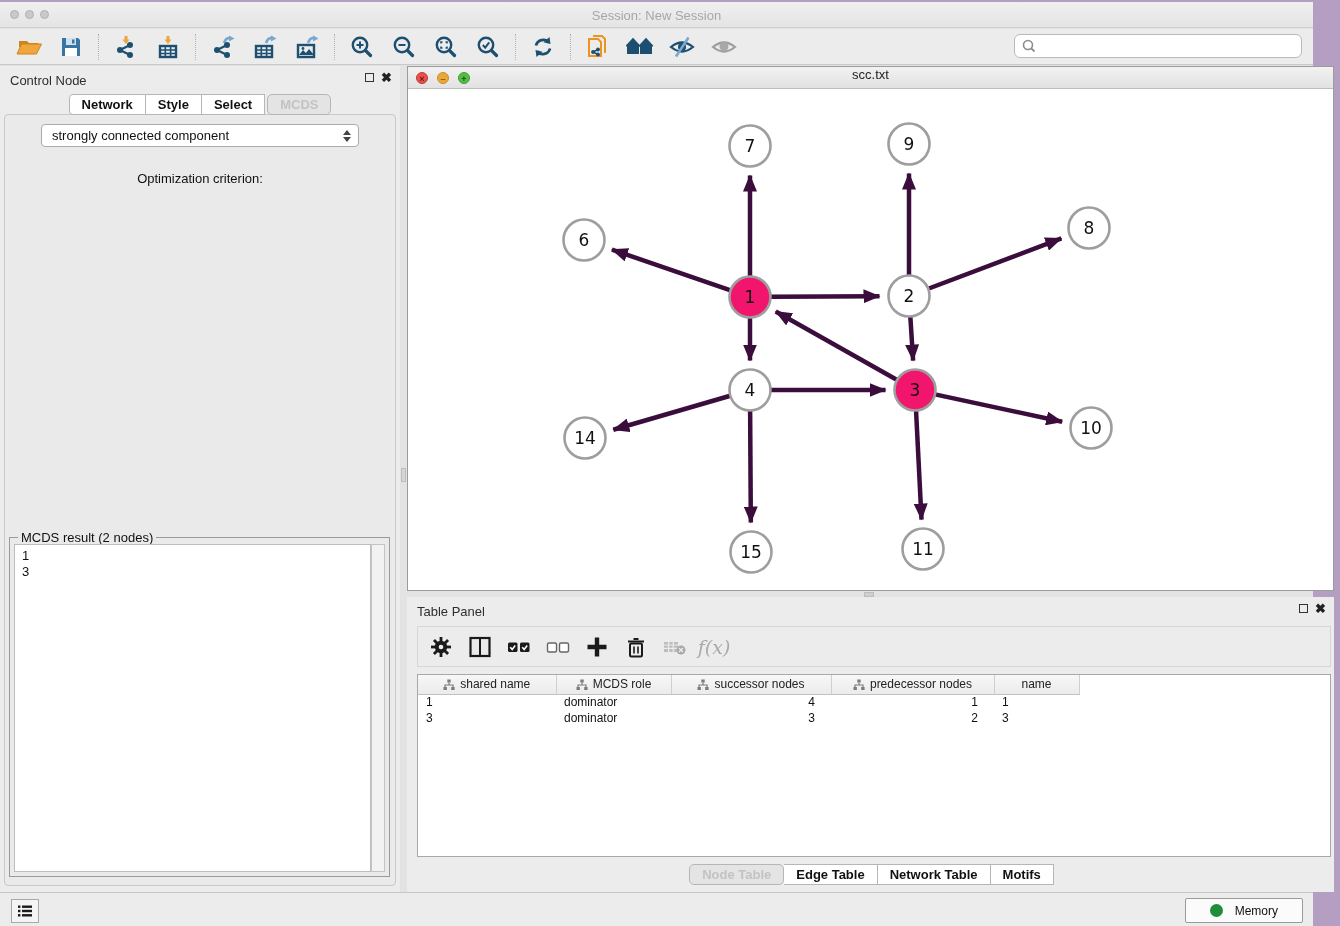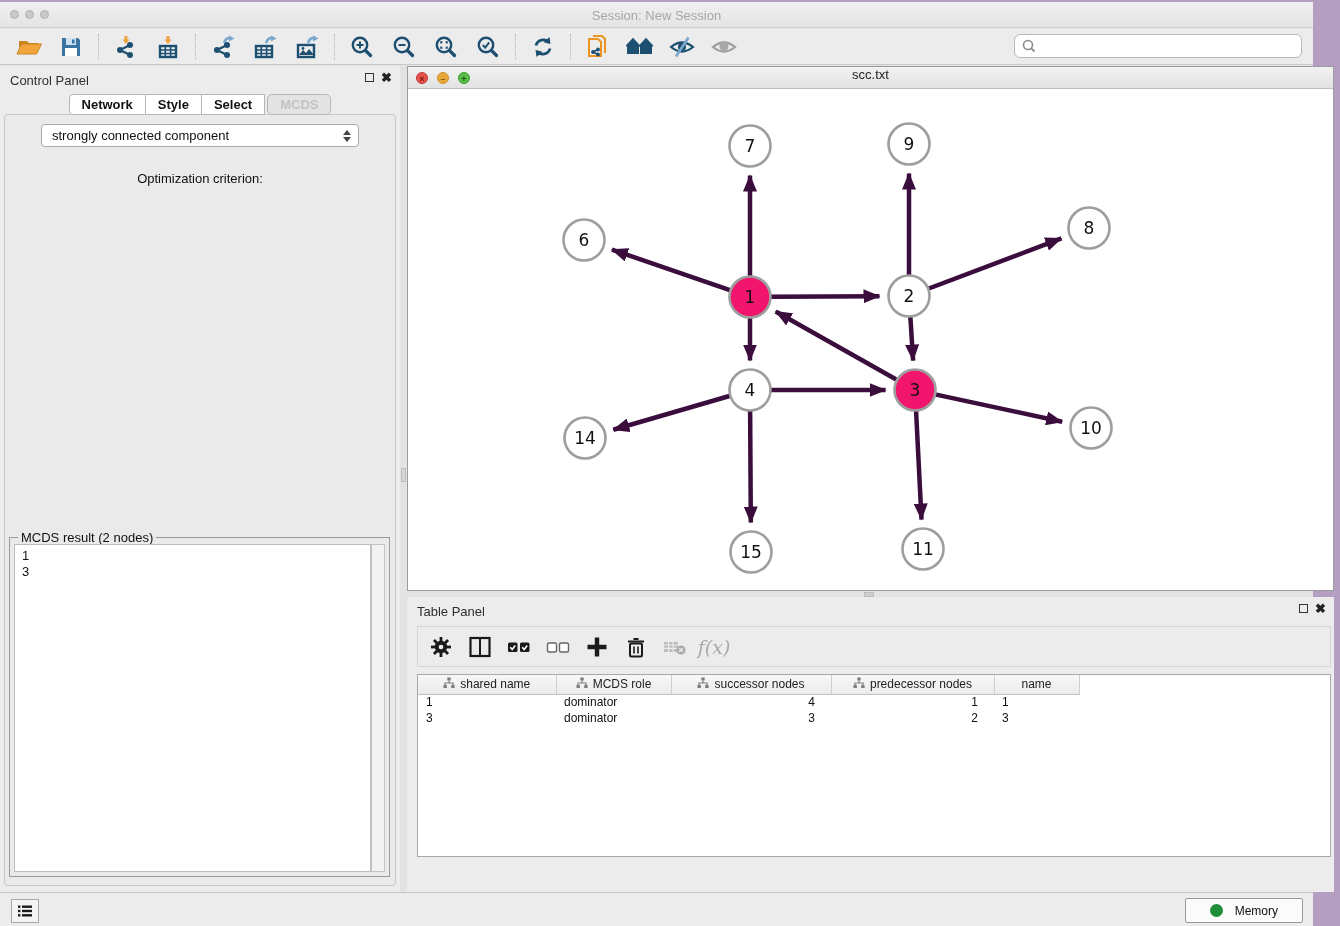--- a/index.html
+++ b/index.html
@@ -58,21 +58,21 @@
   #hsplit-grip { position:absolute; left:864px; top:590px; width:10px; height:5px; background:#cfcfcf; border:1px solid #bdbdbd; }
 
   
   #table-panel { position:absolute; left:407px; top:595px; width:927px; height:295px; background:#ececec; }
   #tp-toolbar { position:absolute; left:10px; right:3px; top:29px; height:41px; border:1px solid #d6d6d6; background:#ececec; display:flex; align-items:center; padding-left:8px; gap:9px; }
   .tpi { width:30px; height:30px; display:flex; align-items:center; justify-content:center;text-align:right; }
   #fx-label { font-family:"DejaVu Serif",serif; font-style:italic; font-size:19px; color:#a9a9a9; }
   #tp-table-wrap { position:absolute; left:10px; right:3px; top:77px; bottom:35px; background:#fff; border:1px solid #a8a8a8; overflow:hidden; }
   table { border-collapse:collapse; font-size:12px; }
   th { height:19px; background:linear-gradient(#f7f7f7,#ebebeb); border-right:1px solid #cfcfcf; border-bottom:1px solid #c2c2c2; font-weight:normal; color:#222; padding:0 4px; white-space:nowrap; }
-  th .hdr-inner { display:flex; align-items:flex-start; justify-content:center; gap:5px; }
+  th .hdr-inner { display:flex; align-items:flex-end; justify-content:center; gap:5px; }
   td { height:16px; padding:0 8px; color:#111; white-space:nowrap; }
   td.num { text-align:right; padding-right:16px; }
   #tp-tabs-row { position:absolute; left:0; right:0; bottom:3px; height:30px; display:flex; justify-content:center; align-items:center; }
 
   
   #statusbar { position:absolute; left:0; top:890px; width:100%; height:34px; background:#ececec; border-top:1px solid #c6c6c6; }
   #list-btn { position:absolute; left:11px; top:6px; width:28px; height:24px; background:#f4f4f4; border:1px solid #a9a9a9; display:flex; align-items:center; justify-content:center; }
   #memory-btn { position:absolute; right:10px; top:5px; height:25px; background:#fbfbfb; border:1px solid #9a9a9a; border-radius:2px; display:flex; align-items:center; gap:12px; padding:0 24px; font-size:12px; color:#111; }
   #memory-dot { width:13px; height:13px; border-radius:50%; background:#1e8e3a; }
 </style>
@@ -223,21 +223,21 @@
       <svg width="18" height="18">
         <circle cx="8" cy="8" r="4.5" fill="none" stroke="#8b8b8b" stroke-width="1.6"></circle>
         <path d="M11.3,11.3 L14.5,14.5" stroke="#8b8b8b" stroke-width="1.8"></path>
       </svg>
       <input placeholder="" style="">
     </div>
   </div>
 
   <div id="control-panel">
     <div class="panel-title-row">
-      <span class="panel-title">Control Panel</span>
+      <span class="panel-title">Control Node</span>
       <span class="win-btns">
         <span class="float-box"></span>
         <span class="close-x">✖</span>
       </span>
     </div>
     <div id="cp-tabs">
       <div class="tab">Network</div>
       <div class="tab">Style</div>
       <div class="tab">Select</div>
       <div class="tab sel">MCDS</div>
@@ -476,20 +476,26 @@
           <tr>
             <td>3</td>
             <td>dominator</td>
             <td class="num">3</td>
             <td class="num">2</td>
             <td>3</td>
           </tr>
         </tbody>
       </table>
     </div>
+    <div id="tp-tabs-row">
+      <div class="tab sel">Node Table</div>
+      <div class="tab">Edge Table</div>
+      <div class="tab">Network Table</div>
+      <div class="tab">Motifs</div>
+    </div>
   </div>
 
   <div id="statusbar">
     <div id="list-btn">
       <svg width="16" height="14">
         <rect x="1" y="1.5" width="2.4" height="2.4" fill="#1a1a1a"></rect>
           <rect x="5" y="1.5" width="10" height="2.4" fill="#1a1a1a"></rect>
         <rect x="1" y="5.8" width="2.4" height="2.4" fill="#1a1a1a"></rect>
           <rect x="5" y="5.8" width="10" height="2.4" fill="#1a1a1a"></rect>
         <rect x="1" y="10.1" width="2.4" height="2.4" fill="#1a1a1a"></rect>

